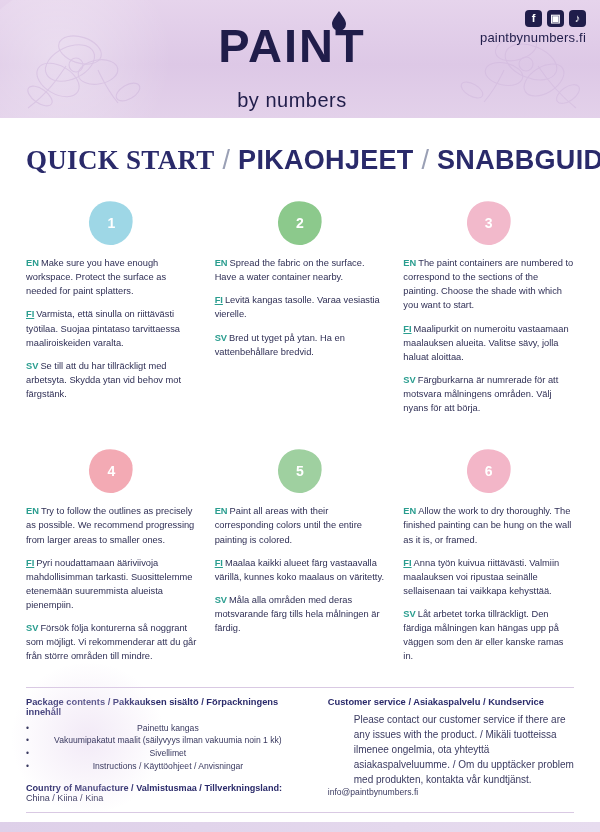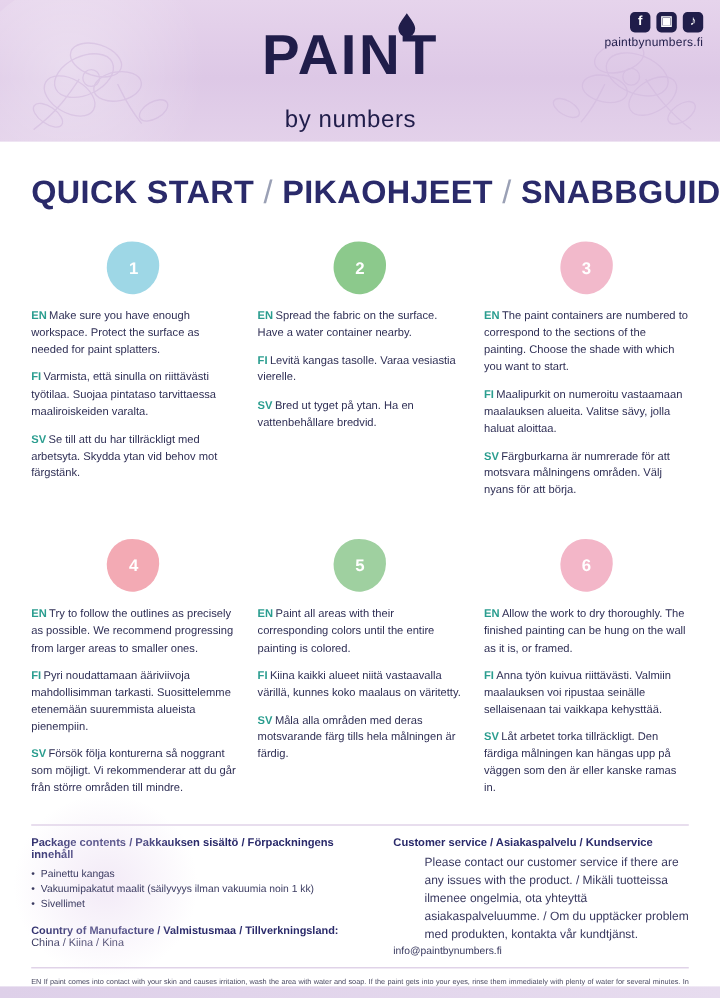--- a/index.html
+++ b/index.html
@@ -66,21 +66,21 @@
   }
   .social-row { display:flex; gap:5px; justify-content:flex-end; }
   .sicon {
     width:17px; height:17px; border-radius:4px;
     background:#201d4a; color:#fff;
     font-size:11px; line-height:17px; text-align:center;
     font-weight:bold;
   }
   .social-url {
     margin-top:3px;
-    font-size:10px;
+    font-size:13px;
     color:#201d4a;
     letter-spacing:.2px;
   }
 
   
   .body-wrap {
     position:relative;
     padding: 0 26px;
     height: 714px;
     background:#fff;
@@ -93,21 +93,21 @@
     pointer-events:none;
   }
   .title-line {
     margin-top: 27px;
     text-align:center;
     font-size: 27px;
     font-weight: bold;
     letter-spacing: .3px;
     white-space: nowrap;
   }
-  .t-en { color:#2a2a6a; }
+  .t-en { color:#2a2a6a;font-family:Liberation Serif, serif; }
   .t-sep { color:#9aa0b5; font-weight:normal; }
   .t-fi { color:#2a2a6a; }
   .t-sv { color:#2a2a6a; }
 
   .grid {
     margin-top: 18px;
     display: grid;
     grid-template-columns: repeat(3, 1fr);
     column-gap: 18px;
     row-gap: 0;
@@ -141,21 +141,21 @@
     line-height: 1.52;
     color: #2f2f55;
     margin-bottom: 9px;
   }
   .lang {
     font-weight: bold;
     font-size: 9.3px;
     margin-right: 2px;
   }
   .lang.en { color:#2a9d8f; }
-  .lang.fi { color:#2a9d8f; }
+  .lang.fi { color:#2a9d8f;text-decoration:underline; }
   .lang.sv { color:#2a9d8f;margin-top:44px; }
 
   
   .divider {
     margin-top: 14px;
     border-top: 1px solid #d9c9e3;
   }
   .foot-cols {
     display:grid;
     grid-template-columns: 1.12fr 1fr;
@@ -167,20 +167,21 @@
     font-weight: bold;
     color:#2a2a6a;
     margin-bottom: 5px;
   }
   .foot-li {
     font-size: 8.6px;
     color:#3a3a60;
     line-height: 1.5;
     padding-left: 8px;
     position: relative;
+    text-align: center;
   }
   .foot-li:before {
     content:"•";
     position:absolute; left:0; top:0;
     color:#3a3a60;
   }
   .foot-p {
     font-size: 10px;
     color:#3a3a60;
     line-height: 1.5;
@@ -342,21 +343,21 @@
 
       <div class="cell">
         <div class="badge-wrap">
           <div class="badge">
             <div class="blob" style="background:#9fd0a0"></div>
             <div class="badge-num">5</div>
           </div>
         </div>
         <div class="lang-block">
           <div class="para"><span class="lang en">EN</span><span>Paint all areas with their corresponding colors until the entire painting is colored.</span></div>
-          <div class="para"><span class="lang fi">FI</span><span>Kiina kaikki alueet niitä vastaavalla värillä, kunnes koko maalaus on väritetty.</span></div>
+          <div class="para"><span class="lang fi">FI</span><span>Maalaa kaikki alueet färg vastaavalla värillä, kunnes koko maalaus on väritetty.</span></div>
           <div class="para"><span class="lang sv">SV</span><span>Måla alla områden med deras motsvarande färg tills hela målningen är färdig.</span></div>
         </div>
       </div>
 
       <div class="cell">
         <div class="badge-wrap">
           <div class="badge">
             <div class="blob" style="background:#f3b6c8"></div>
             <div class="badge-num">6</div>
           </div>
@@ -370,20 +371,21 @@
     </div>
 
     <div class="divider"></div>
 
     <div class="foot-cols">
       <div>
         <div class="foot-h">Package contents / Pakkauksen sisältö / Förpackningens innehåll</div>
         <div class="foot-li">Painettu kangas</div>
         <div class="foot-li">Vakuumipakatut maalit (säilyvyys ilman vakuumia noin 1 kk)</div>
         <div class="foot-li">Sivellimet</div>
+        <div class="foot-li">Instructions / Käyttöohjeet / Anvisningar</div>
         <div class="manu">
           <span>Country of Manufacture / Valmistusmaa / Tillverkningsland:</span>
           <span class="val">China / Kiina / Kina</span>
         </div>
       </div>
 
       <div>
         <div class="foot-h">Customer service / Asiakaspalvelu / Kundservice</div>
         <div class="foot-p">Please contact our customer service if there are any issues with the product. / Mikäli tuotteissa ilmenee ongelmia, ota yhteyttä asiakaspalveluumme. / Om du upptäcker problem med produkten, kontakta vår kundtjänst.</div>
         <div class="foot-email">info@paintbynumbers.fi</div>

